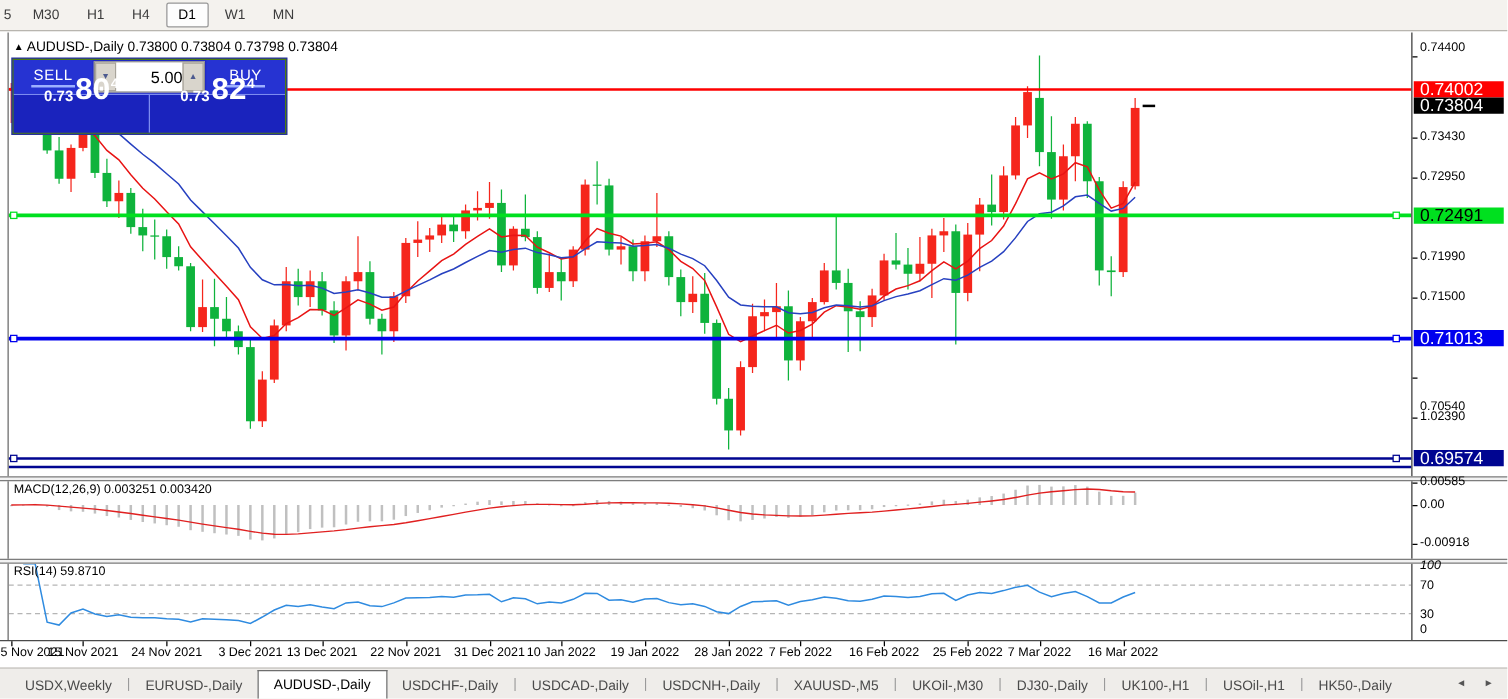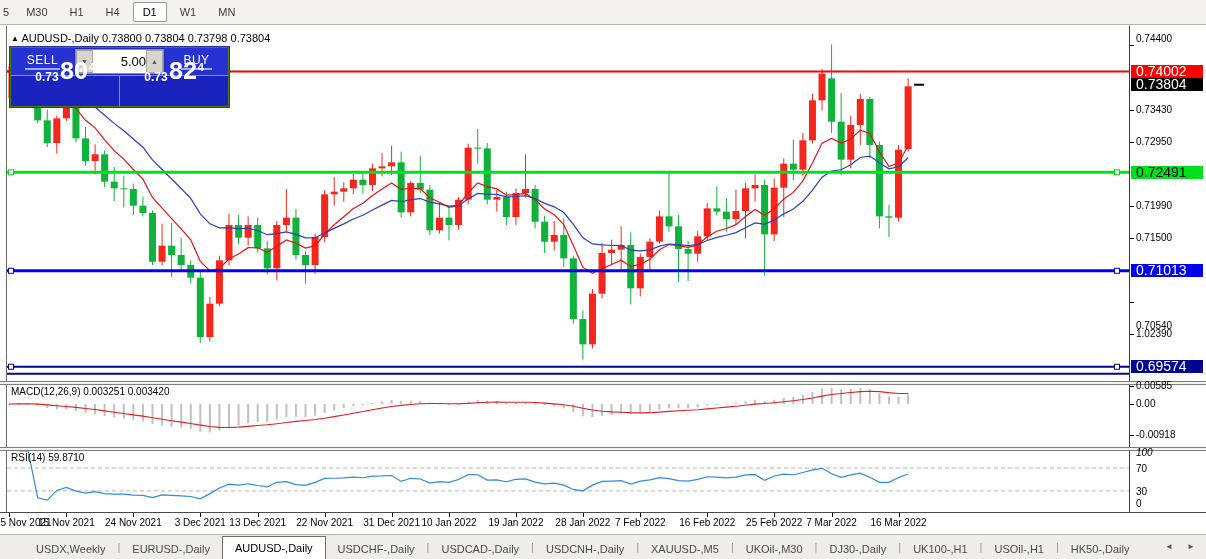--- a/index.html
+++ b/index.html
@@ -57,21 +57,21 @@
   .tp-price { flex:1; background:#1a23bd; color:#fff; display:flex; align-items:flex-end;
               justify-content:center; padding-bottom:20px; cursor:pointer; }
   .tp-price:first-child { border-right:1px solid #7d8cf0; }
   .tp-price .small { font-size:12px; font-weight:bold; margin:0 1px 2px 0; }
   .tp-price .big { font-size:25px; font-weight:bold; line-height:26px; letter-spacing:-1px;font-family:Liberation Mono, monospace; }
   .tp-price .sup { font-size:11px; font-weight:bold; margin:0 0 13px 1px; }
 
   
   .tabbar-sep { position:absolute; left:0; top:534px; width:1206px; height:1px; background:#b5b2ac; }
   .tabbar { position:absolute; left:0; top:535px; width:1206px; height:24px; background:#efedea;
-            display:flex; align-items:flex-end; padding-left:24px; }
+            display:flex; align-items:flex-end; padding-left:8px; }
   .sym-tab { height:21px; padding:0 12px; font-size:11px; color:#4a4a4a; display:flex; align-items:center;
              cursor:pointer; white-space:nowrap; }
   .sym-tab.active { background:#ffffff; border:1px solid #6e6e6e; border-bottom:none; color:#000; height:23px; }
   .tab-pipe { color:#9a9a9a; font-size:11px; align-self:center; }
   .tab-arrows { position:absolute; right:5px; top:7px; font-size:8px; color:#555; letter-spacing:6px; }
 </style>
 </head>
 <body>
 
 <div class="toolbar" id="toolbar">

